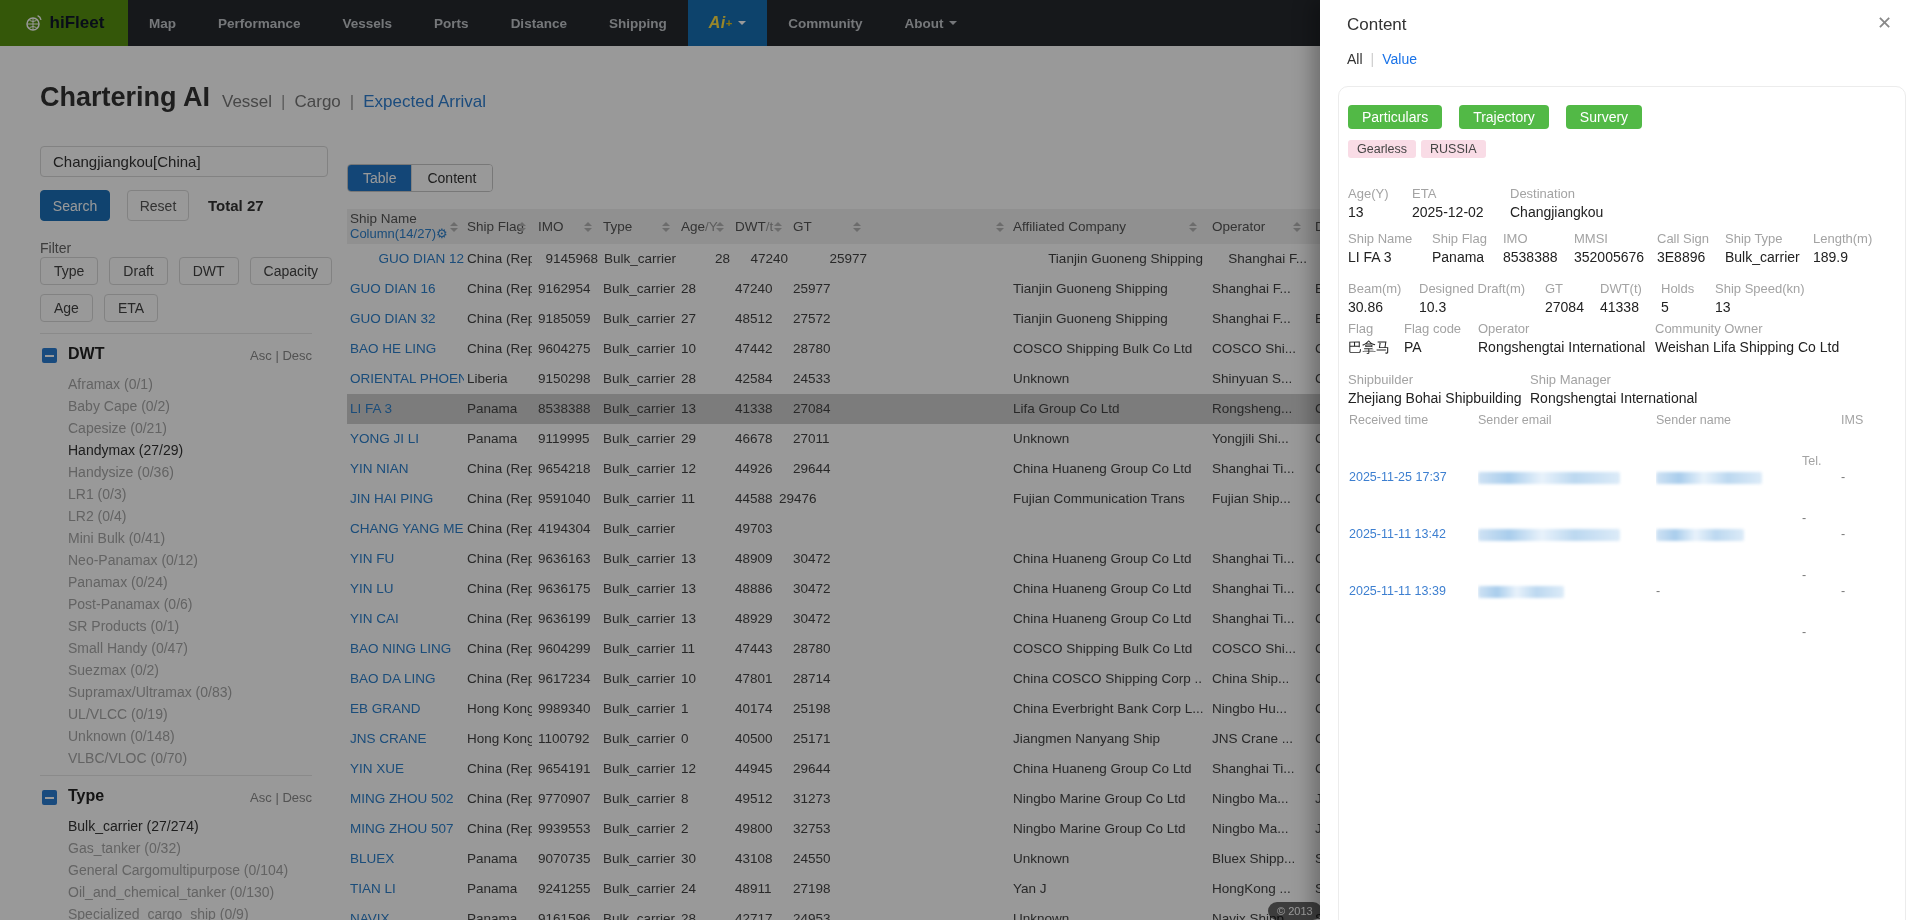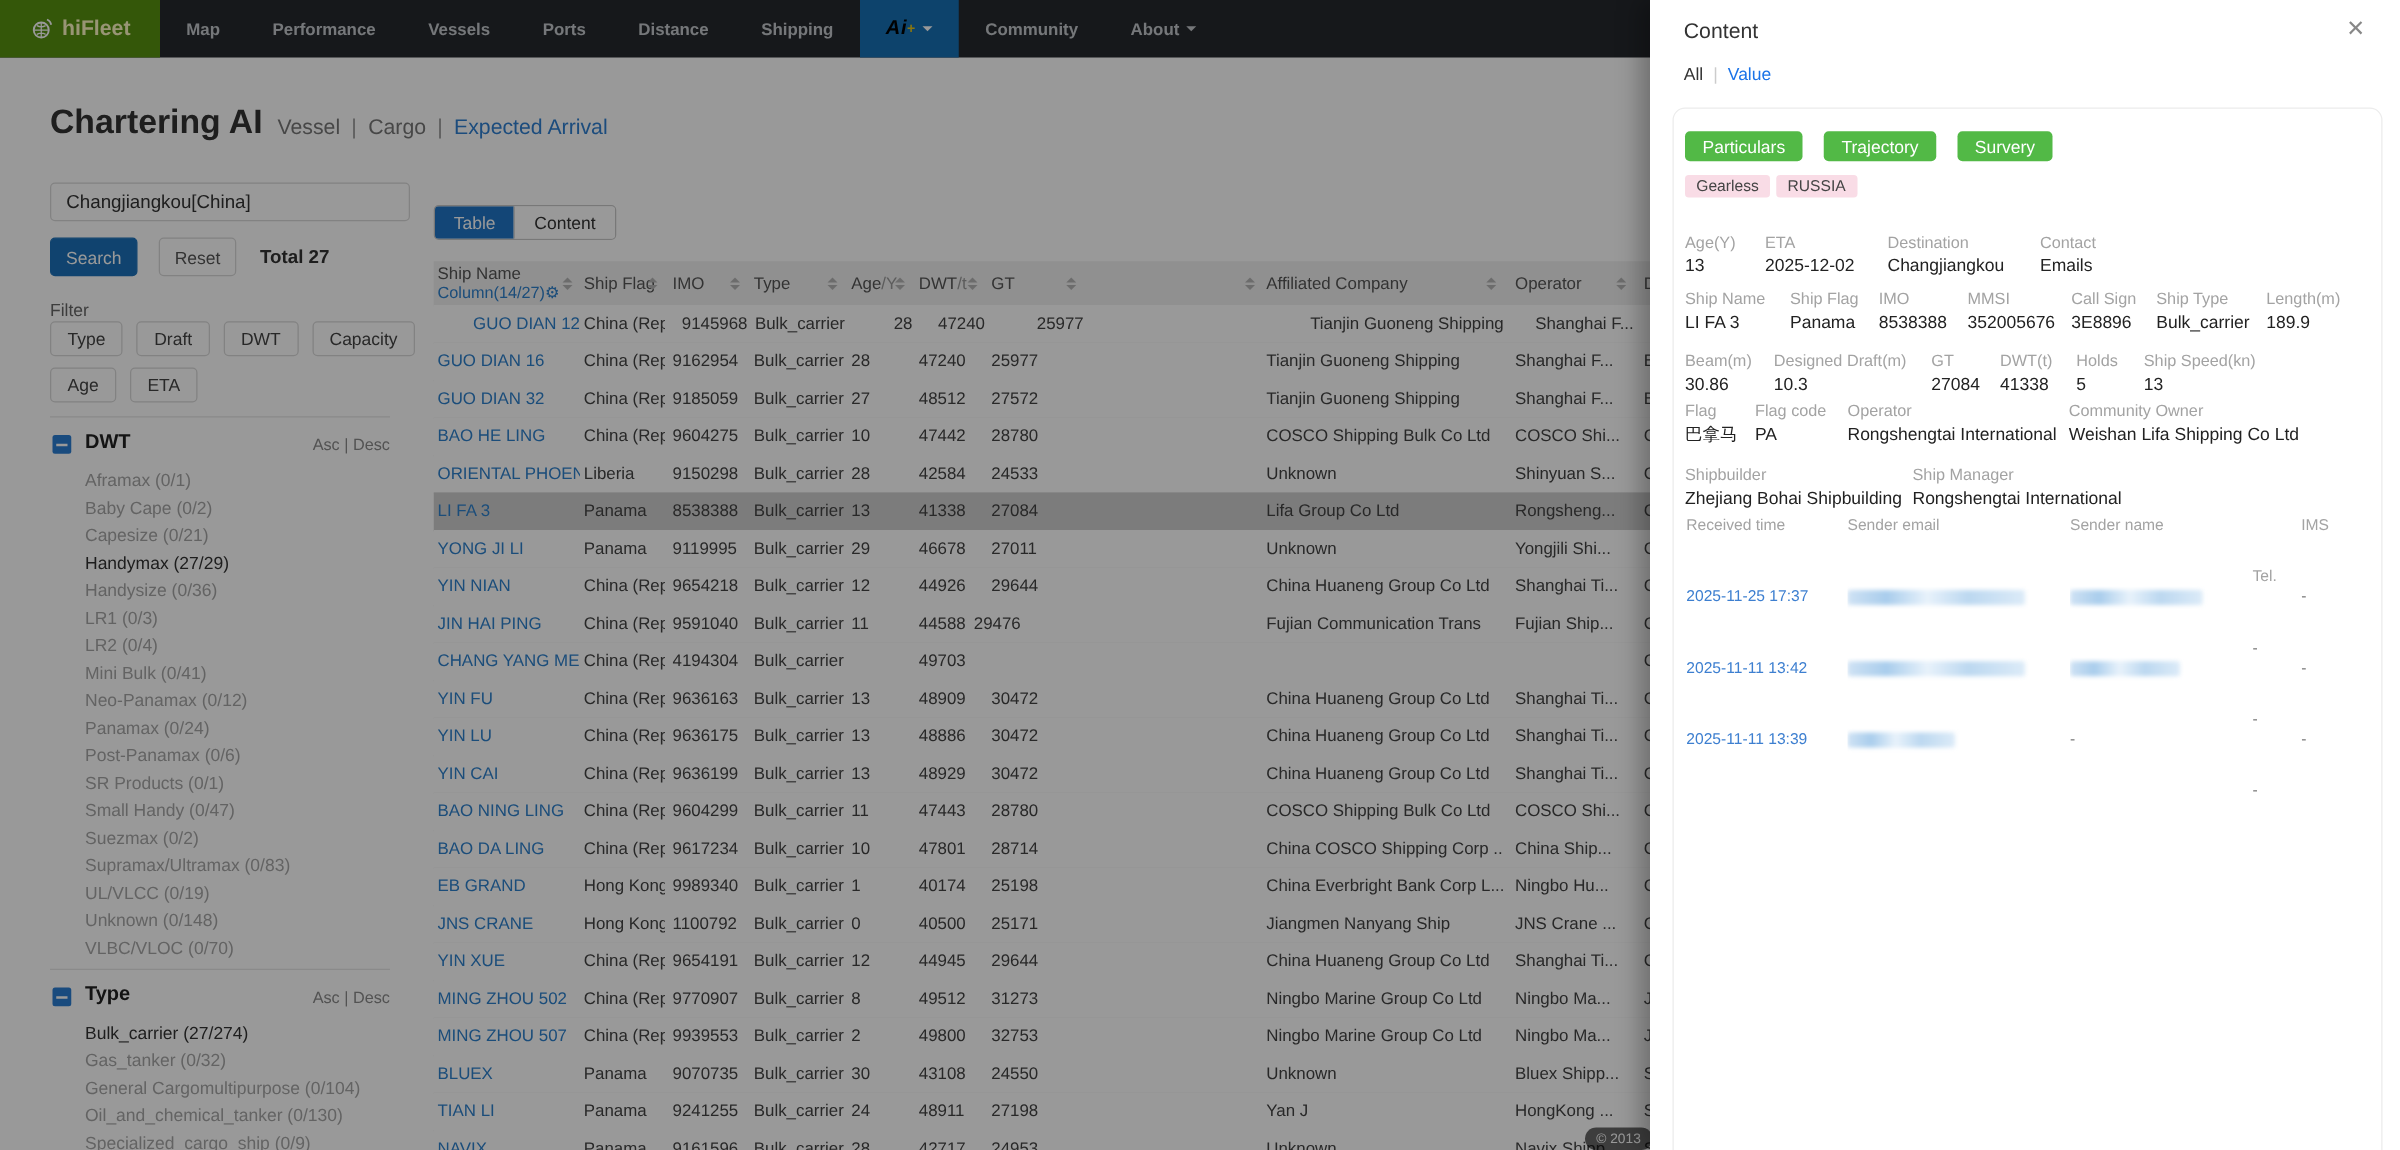--- a/index.html
+++ b/index.html
@@ -1,24 +1,24 @@
 <!DOCTYPE html>
 <html><head>
 <meta charset="utf-8">
 <style>
   html,body{margin:0;padding:0;background:#888;}
   #app{position:relative;width:1920px;height:920px;background:#fff;overflow:hidden;
        font-family:"Liberation Sans",sans-serif;-webkit-font-smoothing:antialiased;}
   
   .topnav{position:absolute;top:0;left:0;right:0;height:46px;background:#26292e;display:flex;align-items:stretch;z-index:10;}
-  .brand{width:128px;background:#579110;color:#fef9c3;display:flex;align-items:center;justify-content:center;gap:6px;
+  .brand{width:128px;background:#579110;color:#0f172a;display:flex;align-items:center;justify-content:center;gap:6px;
          font-weight:bold;font-size:17px;}
   .nav-item{display:flex;align-items:center;padding:0 21px;color:#c3c7cb;font-size:13.5px;font-weight:bold;cursor:pointer;}
   .nav-item.active{background:#1670b4;}
-  .nav-item.active .ai{color:#000000;font-style:italic;font-weight:bold;font-size:16px;letter-spacing:.5px;}
+  .nav-item.active .ai{color:#fde047;font-style:italic;font-weight:bold;font-size:16px;letter-spacing:.5px;}
   .caret{width:0;height:0;border-left:4px solid transparent;border-right:4px solid transparent;border-top:4px solid currentColor;margin-left:6px;}
   .nav-item.active .caret{color:#fff;border-top-color:#fff;}
   
   .page-title{position:absolute;left:40px;top:82px;font-size:27px;font-weight:bold;color:#333;z-index:1;}
   .head-tabs{position:absolute;left:222px;top:92px;font-size:17px;color:#777;z-index:1;}
   .head-tabs .sep{margin:0 9px;color:#999;}
   .head-tabs .tab{cursor:pointer;}
   .head-tabs .tab.active{color:#2f7fd1;}
   
   .search-input{position:absolute;left:40px;top:146px;width:262px;height:29px;border:1px solid #d9d9d9;border-radius:4px;
@@ -620,24 +620,20 @@
               <div class="fvalue">13</div>
             </div>
             <div class="field" style="width: 98px;">
               <div class="flabel">ETA</div>
               <div class="fvalue">2025-12-02</div>
             </div>
             <div class="field" style="width: 122px;">
               <div class="flabel">Destination</div>
               <div class="fvalue">Changjiangkou</div>
             </div>
-            <div class="field grow">
-              <div class="flabel">Contact</div>
-              <div class="fvalue">Emails</div>
-            </div>
           </div>
           <div class="fgroup" style="top: 144px;">
             <div class="field" style="width: 84px;">
               <div class="flabel">Ship Name</div>
               <div class="fvalue">LI FA 3</div>
             </div>
             <div class="field" style="width: 71px;">
               <div class="flabel">Ship Flag</div>
               <div class="fvalue">Panama</div>
             </div>

